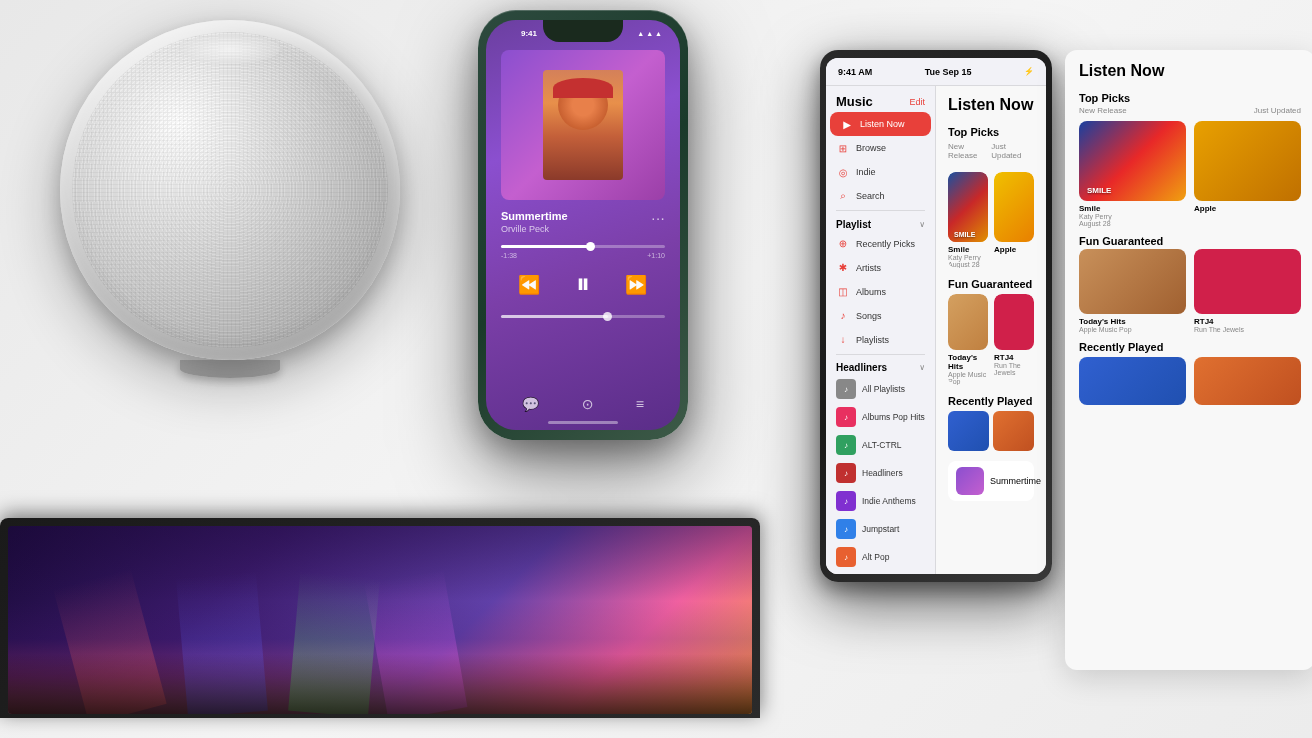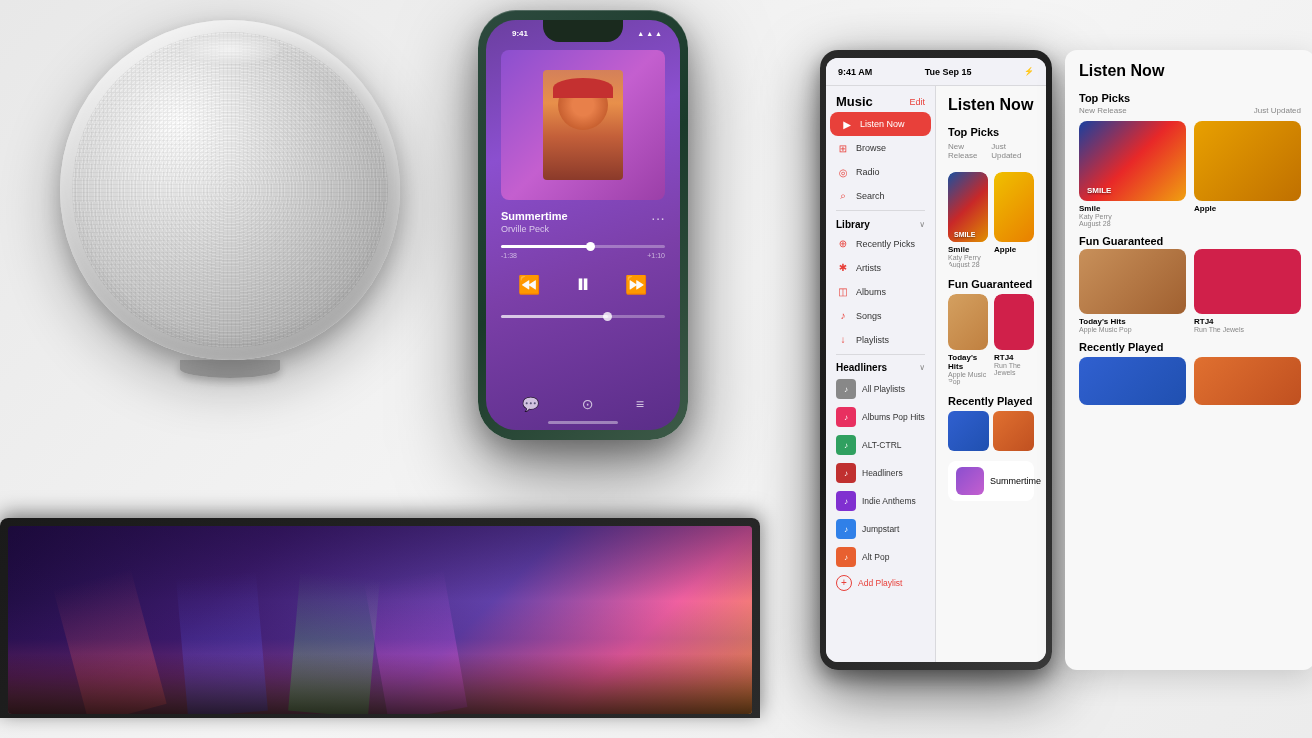--- a/index.html
+++ b/index.html
@@ -131,21 +131,21 @@
       transform: translateX(-50%);
       width: 80px;
       height: 22px;
       background: #1a2a1e;
       border-radius: 0 0 16px 16px;
       z-index: 10;
     }
     .iphone-status {
       position: absolute;
       top: 4px;
-      left: 8px;
+      left: 17px;
       right: 0;
       height: 18px;
       display: flex;
       align-items: center;
       justify-content: space-between;
       padding: 0 18px;
       z-index: 5;
     }
     .iphone-status-time {
       font-size: 8px;
@@ -330,21 +330,21 @@
     
     .ipad-container {
       position: absolute;
       left: 820px;
       top: 50px;
       width: 245px;
       height: 640px;
     }
     .ipad-body {
       width: 232px;
-      height: 620px;
+      height: 532px;
       background: linear-gradient(135deg, #2a2a2a, #1a1a1a, #3a3a3a);
       border-radius: 18px;
       box-shadow:
         0 20px 60px rgba(0,0,0,0.6),
         0 8px 20px rgba(0,0,0,0.4);
       position: relative;
       overflow: hidden;
     }
     .ipad-screen {
       position: absolute;
@@ -858,31 +858,31 @@
           <div class="sidebar-nav-item active">
             <span class="nav-icon">▶</span>
             <span>Listen Now</span>
           </div>
           <div class="sidebar-nav-item">
             <span class="nav-icon">⊞</span>
             <span>Browse</span>
           </div>
           <div class="sidebar-nav-item">
             <span class="nav-icon">◎</span>
-            <span>Radio</span>
+            <span>Indie</span>
           </div>
           <div class="sidebar-nav-item">
             <span class="nav-icon">⌕</span>
             <span>Search</span>
           </div>
 
           <div class="sidebar-divider"></div>
 
           <div class="sidebar-section-header">
-            <span class="sidebar-section-title">Library</span>
+            <span class="sidebar-section-title">Playlist</span>
             <span class="sidebar-section-chevron">∨</span>
           </div>
 
           <div class="sidebar-nav-item">
             <span class="nav-icon">⊕</span>
             <span>Recently Picks</span>
           </div>
           <div class="sidebar-nav-item">
             <span class="nav-icon">✱</span>
             <span>Artists</span>

